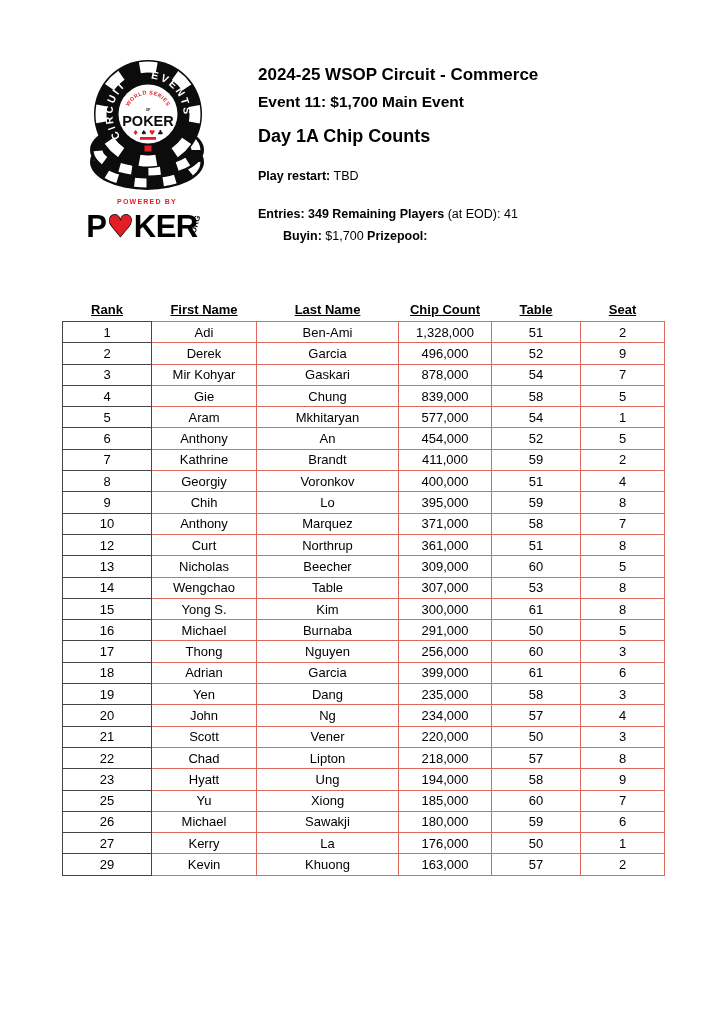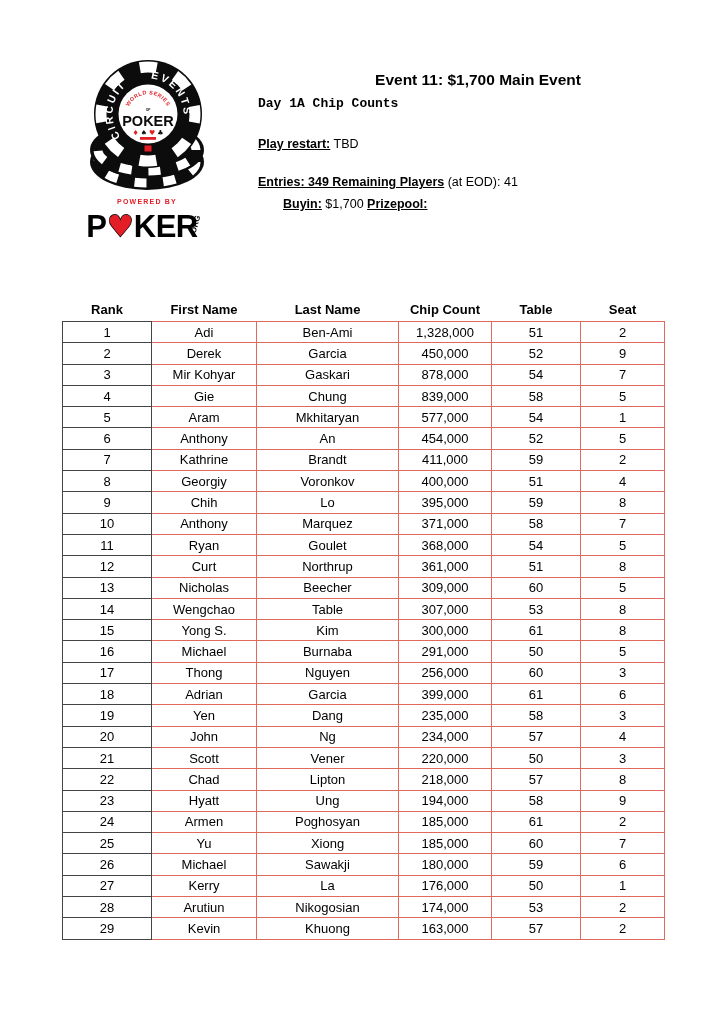--- a/index.html
+++ b/index.html
@@ -5,40 +5,40 @@
   html,body { margin:0; padding:0; background:#fff; }
   .page {
     position:relative; width:724px; height:1024px; background:#fff;
     font-family:"Liberation Sans", sans-serif; color:#000; overflow:hidden;
   }
   
   .logo { position:absolute; left:58px; top:52px; width:180px; height:200px; }
   
   .hdr { position:absolute; left:258px; top:64px; width:440px; }
   .t1 { font-size:17px; font-weight:bold; line-height:22px; }
-  .t2 { font-size:15.5px; font-weight:bold; line-height:21px; margin-top:5px;text-align:center; }
-  .t3 { font-size:13px; font-weight:bold; line-height:16px; margin-top:6px;font-family:Liberation Mono, monospace; }
+  .t2 { font-size:15.5px; font-weight:bold; line-height:21px; margin-top:5px; }
+  .t3 { font-size:18px; font-weight:bold; line-height:16px; margin-top:16px; }
   .meta { font-size:12.5px; line-height:16px; }
   .m1 { margin-top:24px; }
   .m2 { margin-top:22px; }
   .m3 { margin-top:6px;padding-left:25px; }
-  .b { font-weight:bold;text-decoration:underline; }
+  .b { font-weight:bold; }
   
   table.chips {
     position:absolute; left:62px; top:302px; width:602px;
     border-collapse:collapse; table-layout:fixed;
   }
   .chips col.c0 { width:89px; }
   .chips col.c1 { width:105px; }
   .chips col.c2 { width:142px; }
   .chips col.c3 { width:93px; }
   .chips col.c4 { width:89px; }
   .chips col.c5 { width:84px; }
   .chips th {
-    font-size:13px; font-weight:bold; 
+    font-size:13px; font-weight:bold; text-decoration:underline;
     text-align:center; padding:0 0 4px 0; border:none;
   }
   .chips td {
     height:20.3px; font-size:13px; text-align:center; padding:0;
     border:1px solid #dd6a5c; overflow:hidden; white-space:nowrap;
   }
   .chips td.rank { border:1px solid #454545; }
   .chips td.first { border-left:none; }
 </style>
 </head>
@@ -74,20 +74,21 @@
       <text x="90" y="82.5" font-size="7" text-anchor="middle" font-family="DejaVu Sans"><tspan fill="#e41e26">♦</tspan><tspan dx="2" fill="#0c0c0c">♠</tspan><tspan dx="2" fill="#e41e26">♥</tspan><tspan dx="2" fill="#0c0c0c">♣</tspan></text>
       <rect x="82" y="85" width="16" height="2.8" fill="#e41e26"></rect>
 
       <text x="89" y="152" font-size="7" font-weight="bold" fill="#e41e26" text-anchor="middle" letter-spacing="1.2">POWERED BY</text>
       <text x="84" y="185" font-size="31" font-weight="bold" text-anchor="middle" letter-spacing="-0.5" fill="#000000"><tspan>P</tspan><tspan fill="#e41e26" stroke="#000000" stroke-width="0.7" font-family="DejaVu Sans">♥</tspan><tspan>KER</tspan></text>
       <text transform="translate(137,184) rotate(-75)" font-size="8" font-weight="bold" fill="#000000">.ORG</text>
     </svg>
   </div>
 
   <div class="hdr">
+    <div class="t1">2024-25 WSOP Circuit - Commerce</div>
     <div class="t2">Event 11: $1,700 Main Event</div>
     <div class="t3">Day 1A Chip Counts</div>
     <div class="meta m1"><span class="b">Play restart:</span><span> TBD</span></div>
     <div class="meta m2"><span class="b">Entries: 349 Remaining Players</span><span> (at EOD): 41</span></div>
     <div class="meta m3"><span class="b">Buyin:</span><span> $1,700 </span><span class="b">Prizepool:</span></div>
   </div>
 
   <table class="chips">
     <colgroup>
       <col class="c0">
@@ -113,21 +114,21 @@
           <td class="first">Adi</td>
           <td>Ben-Ami</td>
           <td>1,328,000</td>
           <td>51</td>
           <td>2</td>
         </tr>
         <tr>
           <td class="rank">2</td>
           <td class="first">Derek</td>
           <td>Garcia</td>
-          <td>450,000</td>
+          <td>496,000</td>
           <td>52</td>
           <td>9</td>
         </tr>
         <tr>
           <td class="rank">3</td>
           <td class="first">Mir Kohyar</td>
           <td>Gaskari</td>
           <td>878,000</td>
           <td>54</td>
           <td>7</td>
@@ -182,28 +183,20 @@
         </tr>
         <tr>
           <td class="rank">10</td>
           <td class="first">Anthony</td>
           <td>Marquez</td>
           <td>371,000</td>
           <td>58</td>
           <td>7</td>
         </tr>
         <tr>
-          <td class="rank">11</td>
-          <td class="first">Ryan</td>
-          <td>Goulet</td>
-          <td>368,000</td>
-          <td>54</td>
-          <td>5</td>
-        </tr>
-        <tr>
           <td class="rank">12</td>
           <td class="first">Curt</td>
           <td>Northrup</td>
           <td>361,000</td>
           <td>51</td>
           <td>8</td>
         </tr>
         <tr>
           <td class="rank">13</td>
           <td class="first">Nicholas</td>
@@ -286,28 +279,20 @@
         </tr>
         <tr>
           <td class="rank">23</td>
           <td class="first">Hyatt</td>
           <td>Ung</td>
           <td>194,000</td>
           <td>58</td>
           <td>9</td>
         </tr>
         <tr>
-          <td class="rank">24</td>
-          <td class="first">Armen</td>
-          <td>Poghosyan</td>
-          <td>185,000</td>
-          <td>61</td>
-          <td>2</td>
-        </tr>
-        <tr>
           <td class="rank">25</td>
           <td class="first">Yu</td>
           <td>Xiong</td>
           <td>185,000</td>
           <td>60</td>
           <td>7</td>
         </tr>
         <tr>
           <td class="rank">26</td>
           <td class="first">Michael</td>
@@ -318,28 +303,20 @@
         </tr>
         <tr>
           <td class="rank">27</td>
           <td class="first">Kerry</td>
           <td>La</td>
           <td>176,000</td>
           <td>50</td>
           <td>1</td>
         </tr>
         <tr>
-          <td class="rank">28</td>
-          <td class="first">Arutiun</td>
-          <td>Nikogosian</td>
-          <td>174,000</td>
-          <td>53</td>
-          <td>2</td>
-        </tr>
-        <tr>
           <td class="rank">29</td>
           <td class="first">Kevin</td>
           <td>Khuong</td>
           <td>163,000</td>
           <td>57</td>
           <td>2</td>
         </tr>
       </tbody>
   </table>
 

